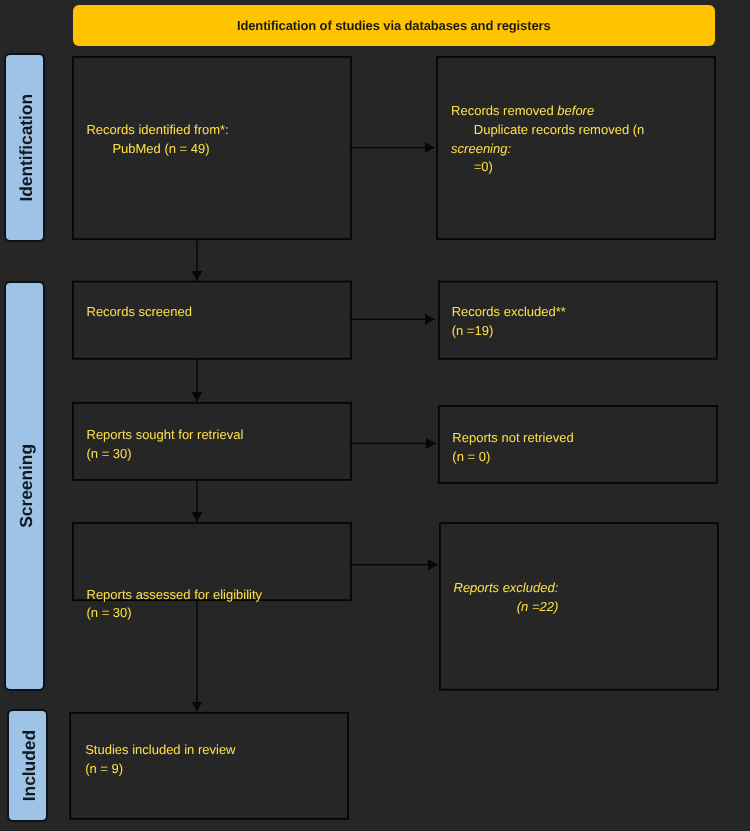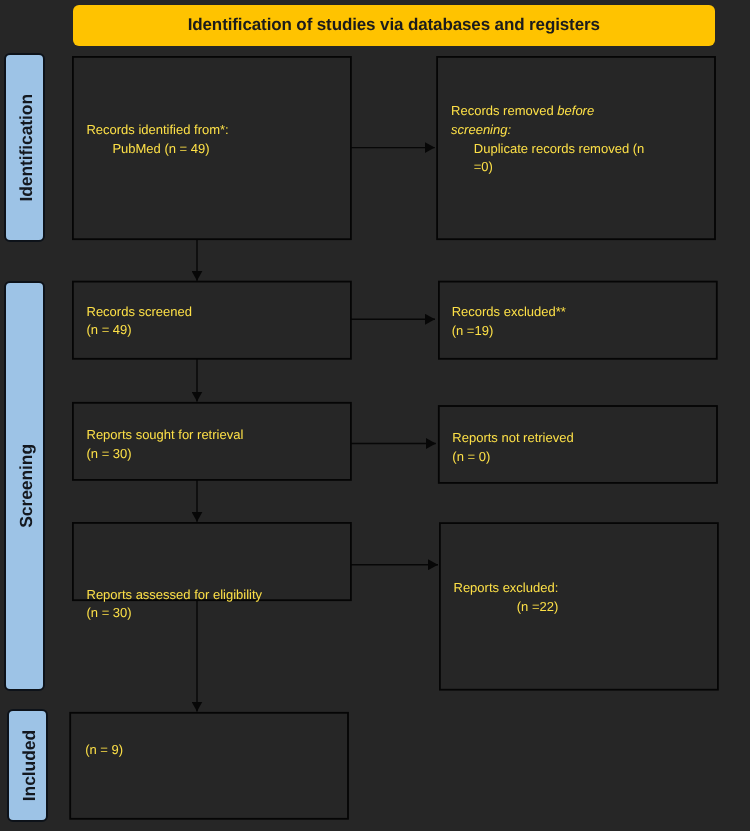--- a/index.html
+++ b/index.html
@@ -12,21 +12,21 @@
   }
   #stage{position:relative;width:750px;height:831px;overflow:hidden;transform:translateZ(0);}
   .abs{position:absolute;box-sizing:border-box;}
 
   
   .banner{
     background:#FFC300;
     border-radius:6px;
     color:#1c1c1c;
     font-weight:bold;
-    font-size:17px;
+    font-size:13px;
     letter-spacing:-0.12px;
     display:flex;align-items:center;justify-content:center;
     white-space:nowrap;
   }
 
   
   .stage-label{
     background:#9DC3E6;
     border:2.2px solid #0d1219;
     border-radius:6px;
@@ -105,28 +105,27 @@
     <span class="vtext">Included</span>
   </div>
 
   <div class="tb" style="left:86.4px;top:120.9px;">
     <span class="ln">Records identified from*:</span>
     <span class="ind" style="padding-left:26px;">PubMed (n = 49)</span>
   </div>
 
   <div class="tb" style="left:451.1px;top:102.3px;">
     <span class="ln"><span>Records removed </span><em>before</em></span>
+    <span class="ind" style="padding-left:22.7px;">Duplicate records removed (n</span>
     <span class="ind"><em>screening</em><em>:</em></span>
-    <span class="ind" style="padding-left:22.7px;">Duplicate records removed (n</span>
     <span class="ind" style="padding-left:22.7px;">=0)</span>
   </div>
 
   <div class="tb" style="left:86.5px;top:302.7px;">
     <span class="ln">Records screened</span>
-    <span class="ind">(n = 49)</span>
   </div>
 
   <div class="tb" style="left:451.7px;top:303.1px;">
     <span class="ln">Records excluded**</span>
     <span class="ind">(n =19)</span>
   </div>
 
   <div class="tb" style="left:86.5px;top:425.9px;">
     <span class="ln">Reports sought for retrieval</span>
     <span class="ind">(n = 30)</span>
@@ -135,22 +134,23 @@
   <div class="tb" style="left:452.3px;top:428.9px;">
     <span class="ln">Reports not retrieved</span>
     <span class="ind">(n = 0)</span>
   </div>
 
   <div class="tb" style="left:86.5px;top:545.5px;margin-top:40px;">
     <span class="ln">Reports assessed for eligibility</span>
     <span class="ind">(n = 30)</span>
   </div>
 
-  <div class="tb" style="left:453.5px;top:578.9px;">
+  <div class="tb" style="left:453.5px;top:578.9px;font-style:italic;">
     <span class="ln">Reports excluded:</span>
     <span class="ind" style="padding-left:26px;text-align:right;">(n =22)</span>
   </div>
 
   <div class="tb" style="left:85.2px;top:740.9px;">
+    <span class="ln">Studies included in review</span>
     <span class="ind">(n = 9)</span>
   </div>
 
 </div>
 
 </body></html>

